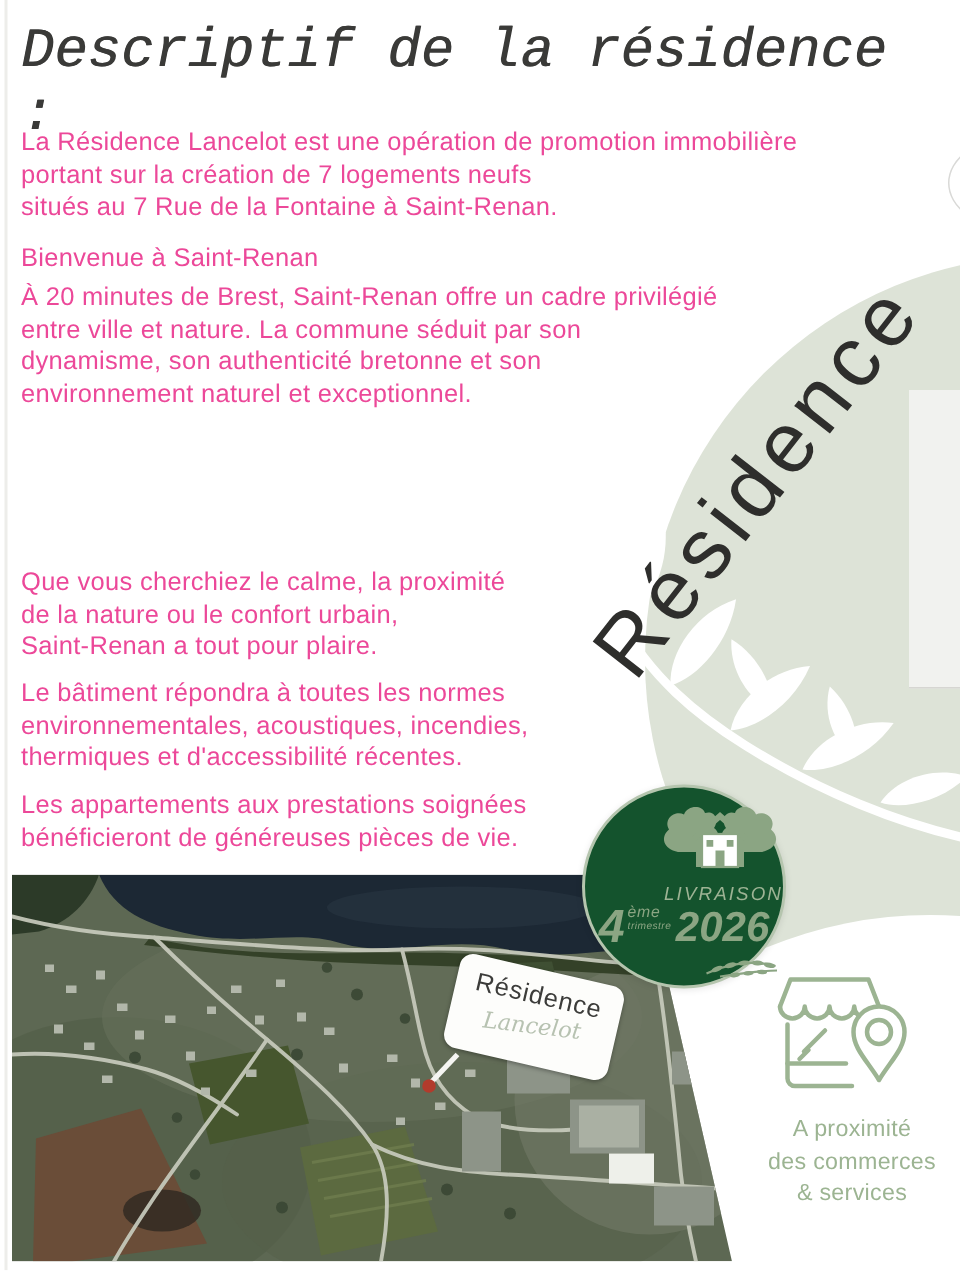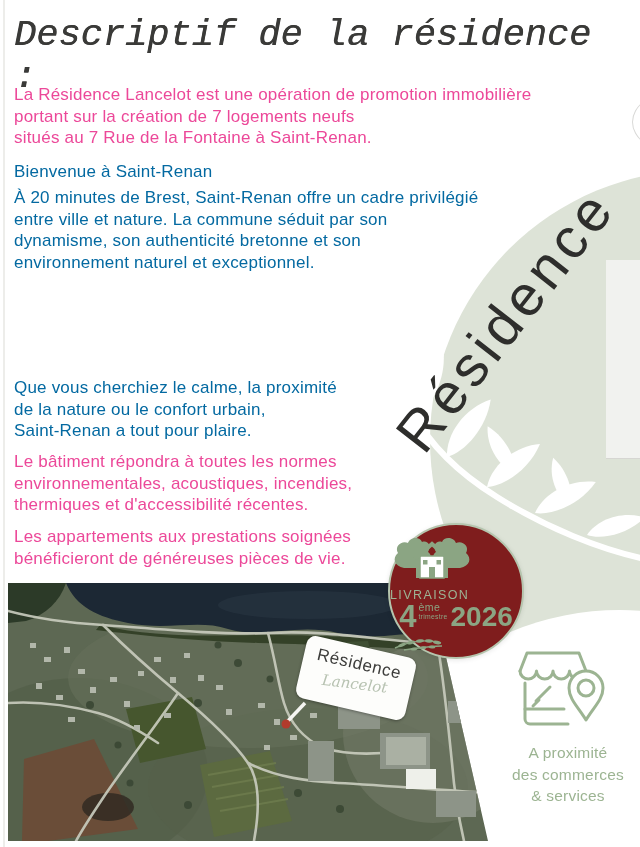--- a/index.html
+++ b/index.html
@@ -9,21 +9,21 @@
   }
   .edge-left{position:absolute;left:3px;top:0;width:2px;height:847px;background:#ededea;z-index:1;}
   .title{
     position:absolute;left:14px;top:14px;width:600px;z-index:9;
     font-family:Liberation Mono, monospace;font-style:italic;font-size:37px;color:#3a3a38;
     letter-spacing:0px;text-shadow:0.4px 0 #3a3a38;
   }
   .para{position:absolute;left:14px;width:610px;font-size:17px;line-height:21.5px;
     letter-spacing:0.2px;white-space:pre-line;z-index:9;}
   .para.dark{color:#ec4899;}
-  .para.green{color:#0369a1;}
+  .para.green{color:#ec4899;}
   .p1{top:84px;} .p-welcome{top:161px;} .p2{top:187px;} .p3{top:285px;}
   .p4{top:377px;} .p5{top:451px;} .p6{top:526px;}
 
   .green-circle{position:absolute;left:430px;top:170px;width:540px;height:540px;
     border-radius:50%;background:#dde3d7;z-index:1;}
   .leaf-decor{position:absolute;left:395px;top:355px;z-index:2;}
   .gray-box{position:absolute;left:606px;top:260px;width:34px;height:198px;background:#f1f2ef;
     border-right:3px solid #141414;border-bottom:1px solid #d6d6d2;z-index:3;}
   .faint-arc{position:absolute;left:632px;top:92px;width:80px;height:58px;border-radius:50%;
     border:1.5px solid #d9d9d7;z-index:1;background:transparent;}
@@ -43,22 +43,22 @@
     position:absolute;left:300px;top:646px;width:112px;height:64px;z-index:7;
     background:#fdfdfb;border-radius:9px;transform:rotate(13deg);
     box-shadow:0 1px 3px rgba(0,0,0,.35);text-align:center;padding-top:8px;box-sizing:border-box;
   }
   .map-label .lbl-title{font-size:17px;color:#3c3c3a;letter-spacing:0.6px;}
   .map-label .lbl-sub{font-family:"DejaVu Serif", serif;font-style:italic;font-size:15px;
     color:#b7c2b1;transform:rotate(-6deg);margin-top:1px;}
 
   .badge{
     position:absolute;left:388px;top:523px;width:136px;height:136px;border-radius:50%;z-index:8;
-    background:#7f1d1d;border:2px solid #b5c5ae;box-sizing:border-box;
-    box-shadow:0 1px 5px rgba(0,0,0,.10);text-align:left;
+    background:#14532d;border:2px solid #b5c5ae;box-sizing:border-box;
+    box-shadow:0 1px 5px rgba(0,0,0,.10);text-align:right;font-style:italic;
   }
   .badge .house{margin-top:9px;}
   .badge .livraison{font-size:12.5px;letter-spacing:1.4px;color:#9db394;margin-top:-2px;}
   .badge .quarter{display:flex;justify-content:center;align-items:flex-start;margin-top:0px;color:#8ba583;}
   .badge .qnum{font-size:31px;line-height:30px;font-weight:bold;}
   .badge .qstack{display:flex;flex-direction:column;align-items:flex-start;margin:0 2px;}
   .badge .qsup{font-size:10.5px;line-height:11px;letter-spacing:0.5px;}
   .badge .qword{font-size:6.8px;line-height:7px;letter-spacing:0.3px;}
   .badge .qyear{font-size:28px;line-height:30px;font-weight:bold;margin-left:1px;}
   .badge .laurel{margin-top:2px;}

